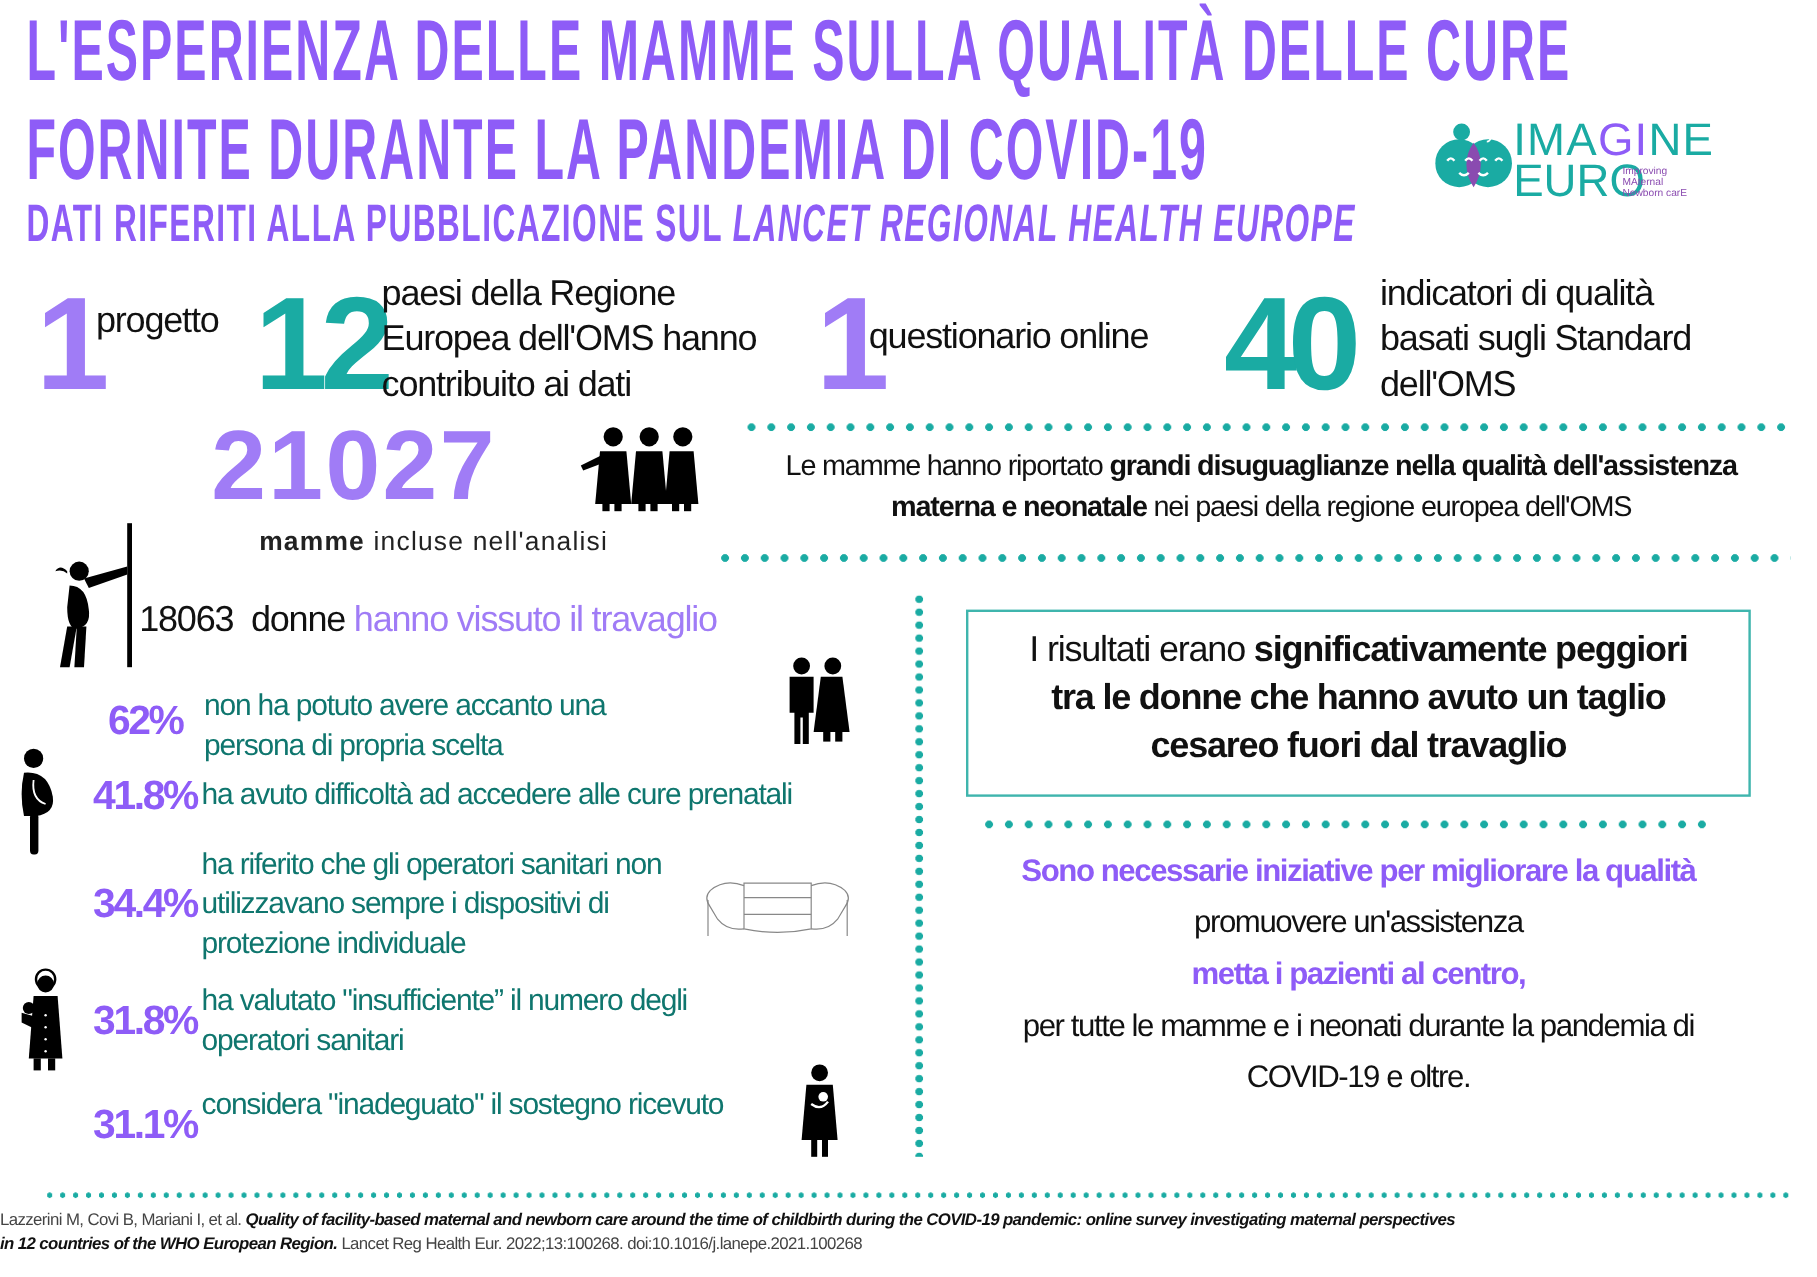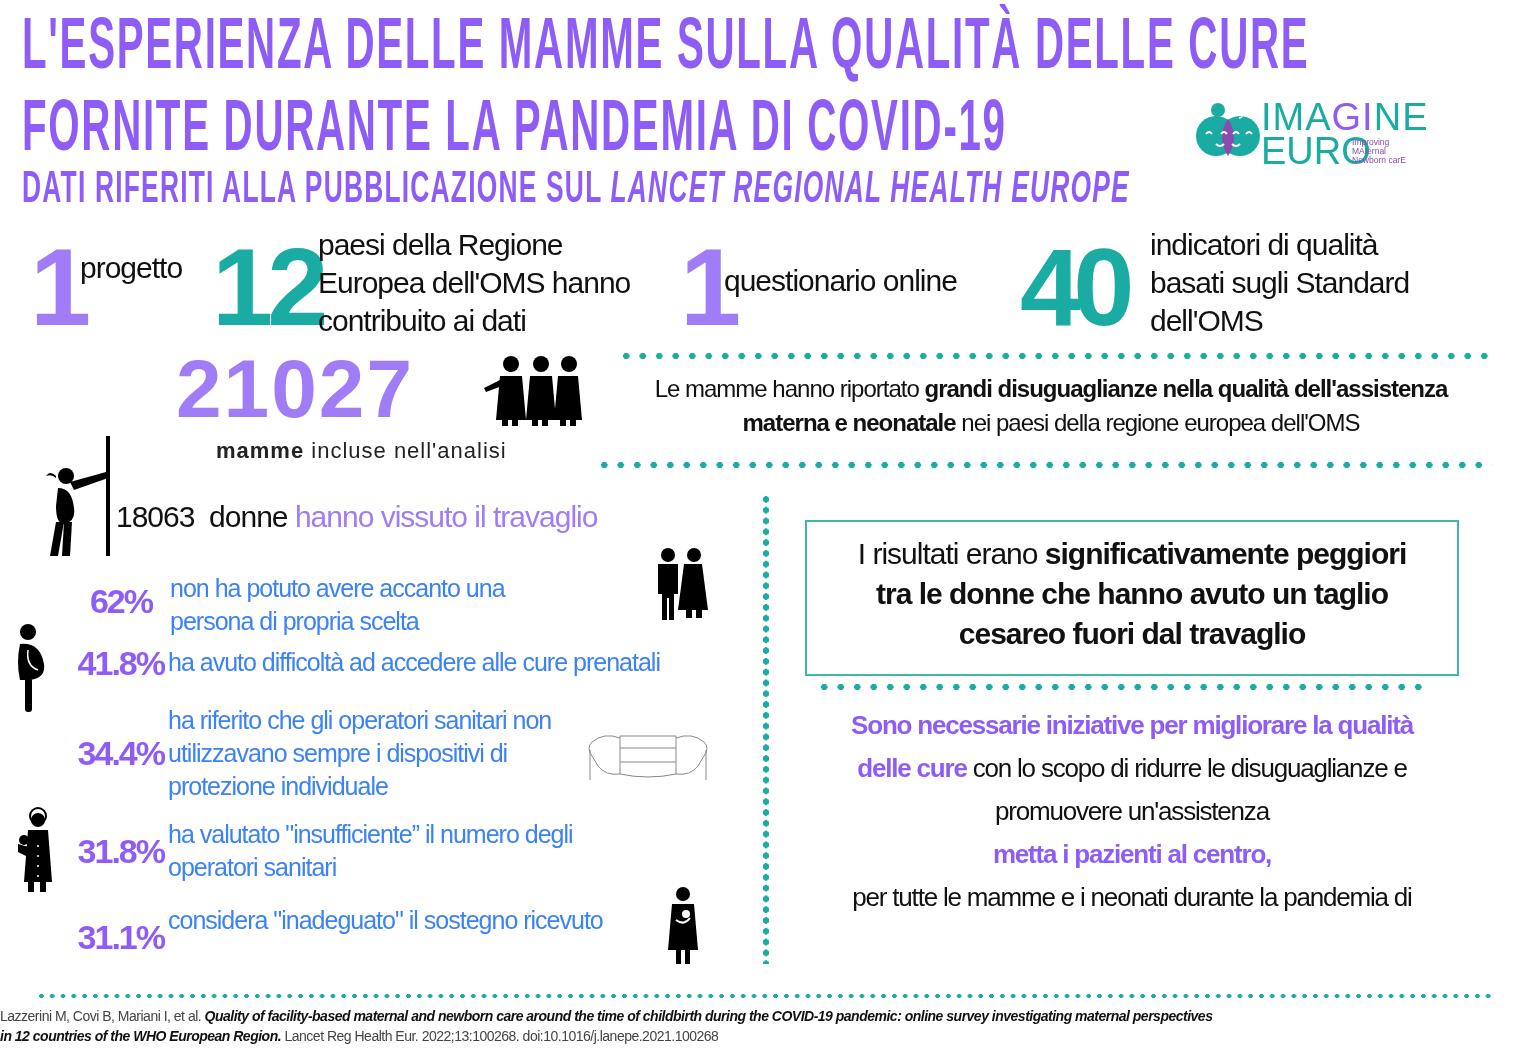--- a/index.html
+++ b/index.html
@@ -36,23 +36,23 @@
   .dots-h { height: 8px; background-image: radial-gradient(circle, #1aaba3 3px, transparent 3.4px); background-size: 16.5px 8px; background-repeat: repeat-x; }
   .dots-v { width: 8px; background-image: radial-gradient(circle, #1aaba3 3px, transparent 3.4px); background-size: 8px 10.8px; background-repeat: repeat-y; }
 
   .ineq { left: 596px; top: 372px; width: 910px; text-align: center; font-size: 24px; line-height: 34px; letter-spacing: -1px; }
   .ineq b { font-weight: 700; }
 
   .vbar { left: 106px; top: 436px; width: 4px; height: 120px; background: #000; }
   .labour { left: 116px; top: 500px; font-size: 30px; font-weight: 300; letter-spacing: -1px; }
 
   .pct { font-size: 34px; font-weight: 700; color: #8e5cf7; letter-spacing: -2px; text-align: right; width: 110px; }
-  .pct-text { font-size: 25px; line-height: 33px; letter-spacing: -1px; font-weight: 300; color: #3b82f6; }
-
-  .box { left: 805px; top: 508px; width: 654px; height: 156px; border: 2px solid #3fb5ad; text-align: center; font-size: 30px; line-height: 40px; padding-top: 12px; letter-spacing: -1px; margin-top: 12px; }
+  .pct-text { font-size: 25px; line-height: 33px; letter-spacing: -1px; font-weight: 300; color: #0f766e; }
+
+  .box { left: 805px; top: 508px; width: 654px; height: 156px; border: 2px solid #3fb5ad; text-align: center; font-size: 30px; line-height: 40px; padding-top: 12px; letter-spacing: -1px; }
   .box b { font-weight: 700; }
 
   .concl { left: 782px; top: 704px; width: 700px; text-align: center; font-size: 26px; line-height: 43px; letter-spacing: -1.2px; }
   .concl b { color: #8e5cf7; font-weight: 700; }
 
   .cite { left: 0; top: 1006px; width: 1514px; text-align: left; font-size: 14px; line-height: 20px; color: #444; letter-spacing: -0.5px; }
   .cite b { font-weight: 700; font-style: italic; color: #111; }
 
   svg { display: block; }
 </style>
@@ -248,23 +248,23 @@
 
 <div class="abs box">
   <span style="font-weight:300">I risultati erano</span> <b>significativamente peggiori</b><br>
   <b>tra le donne che hanno avuto un taglio</b><br>
   <b>cesareo fuori dal travaglio</b>
 </div>
 <div class="abs dots-h" style="left:816px;top:683px;width:610px;"></div>
 
 <div class="abs concl">
   <div><b>Sono necessarie iniziative  per migliorare la qualità</b></div>
-  <div><b>delle cure</b> <span>con lo scopo di ridurre le disuguaglianze e</span></div>
   <div>promuovere un'assistenza</div>
   <div><b>metta i pazienti al centro,</b></div>
   <div>per tutte le mamme e i neonati durante la pandemia di</div>
+  <div>COVID-19 e oltre.</div>
 </div>
 
 <div class="abs dots-h" style="left:36px;top:992px;width:1456px;background-image:radial-gradient(circle,#1aaba3 2px,transparent 2.4px);background-size:10.8px 8px;"></div>
 <div class="abs cite">
   <div><span>Lazzerini M, Covi B, Mariani I, et al.</span> <b>Quality of facility-based maternal and newborn care around the time of childbirth during the COVID-19 pandemic: online survey investigating maternal perspectives</b></div>
   <div><b>in 12 countries of the WHO European Region.</b> <span>Lancet Reg Health Eur. 2022;13:100268. doi:10.1016/j.lanepe.2021.100268</span></div>
 </div>
 
 </body></html>

